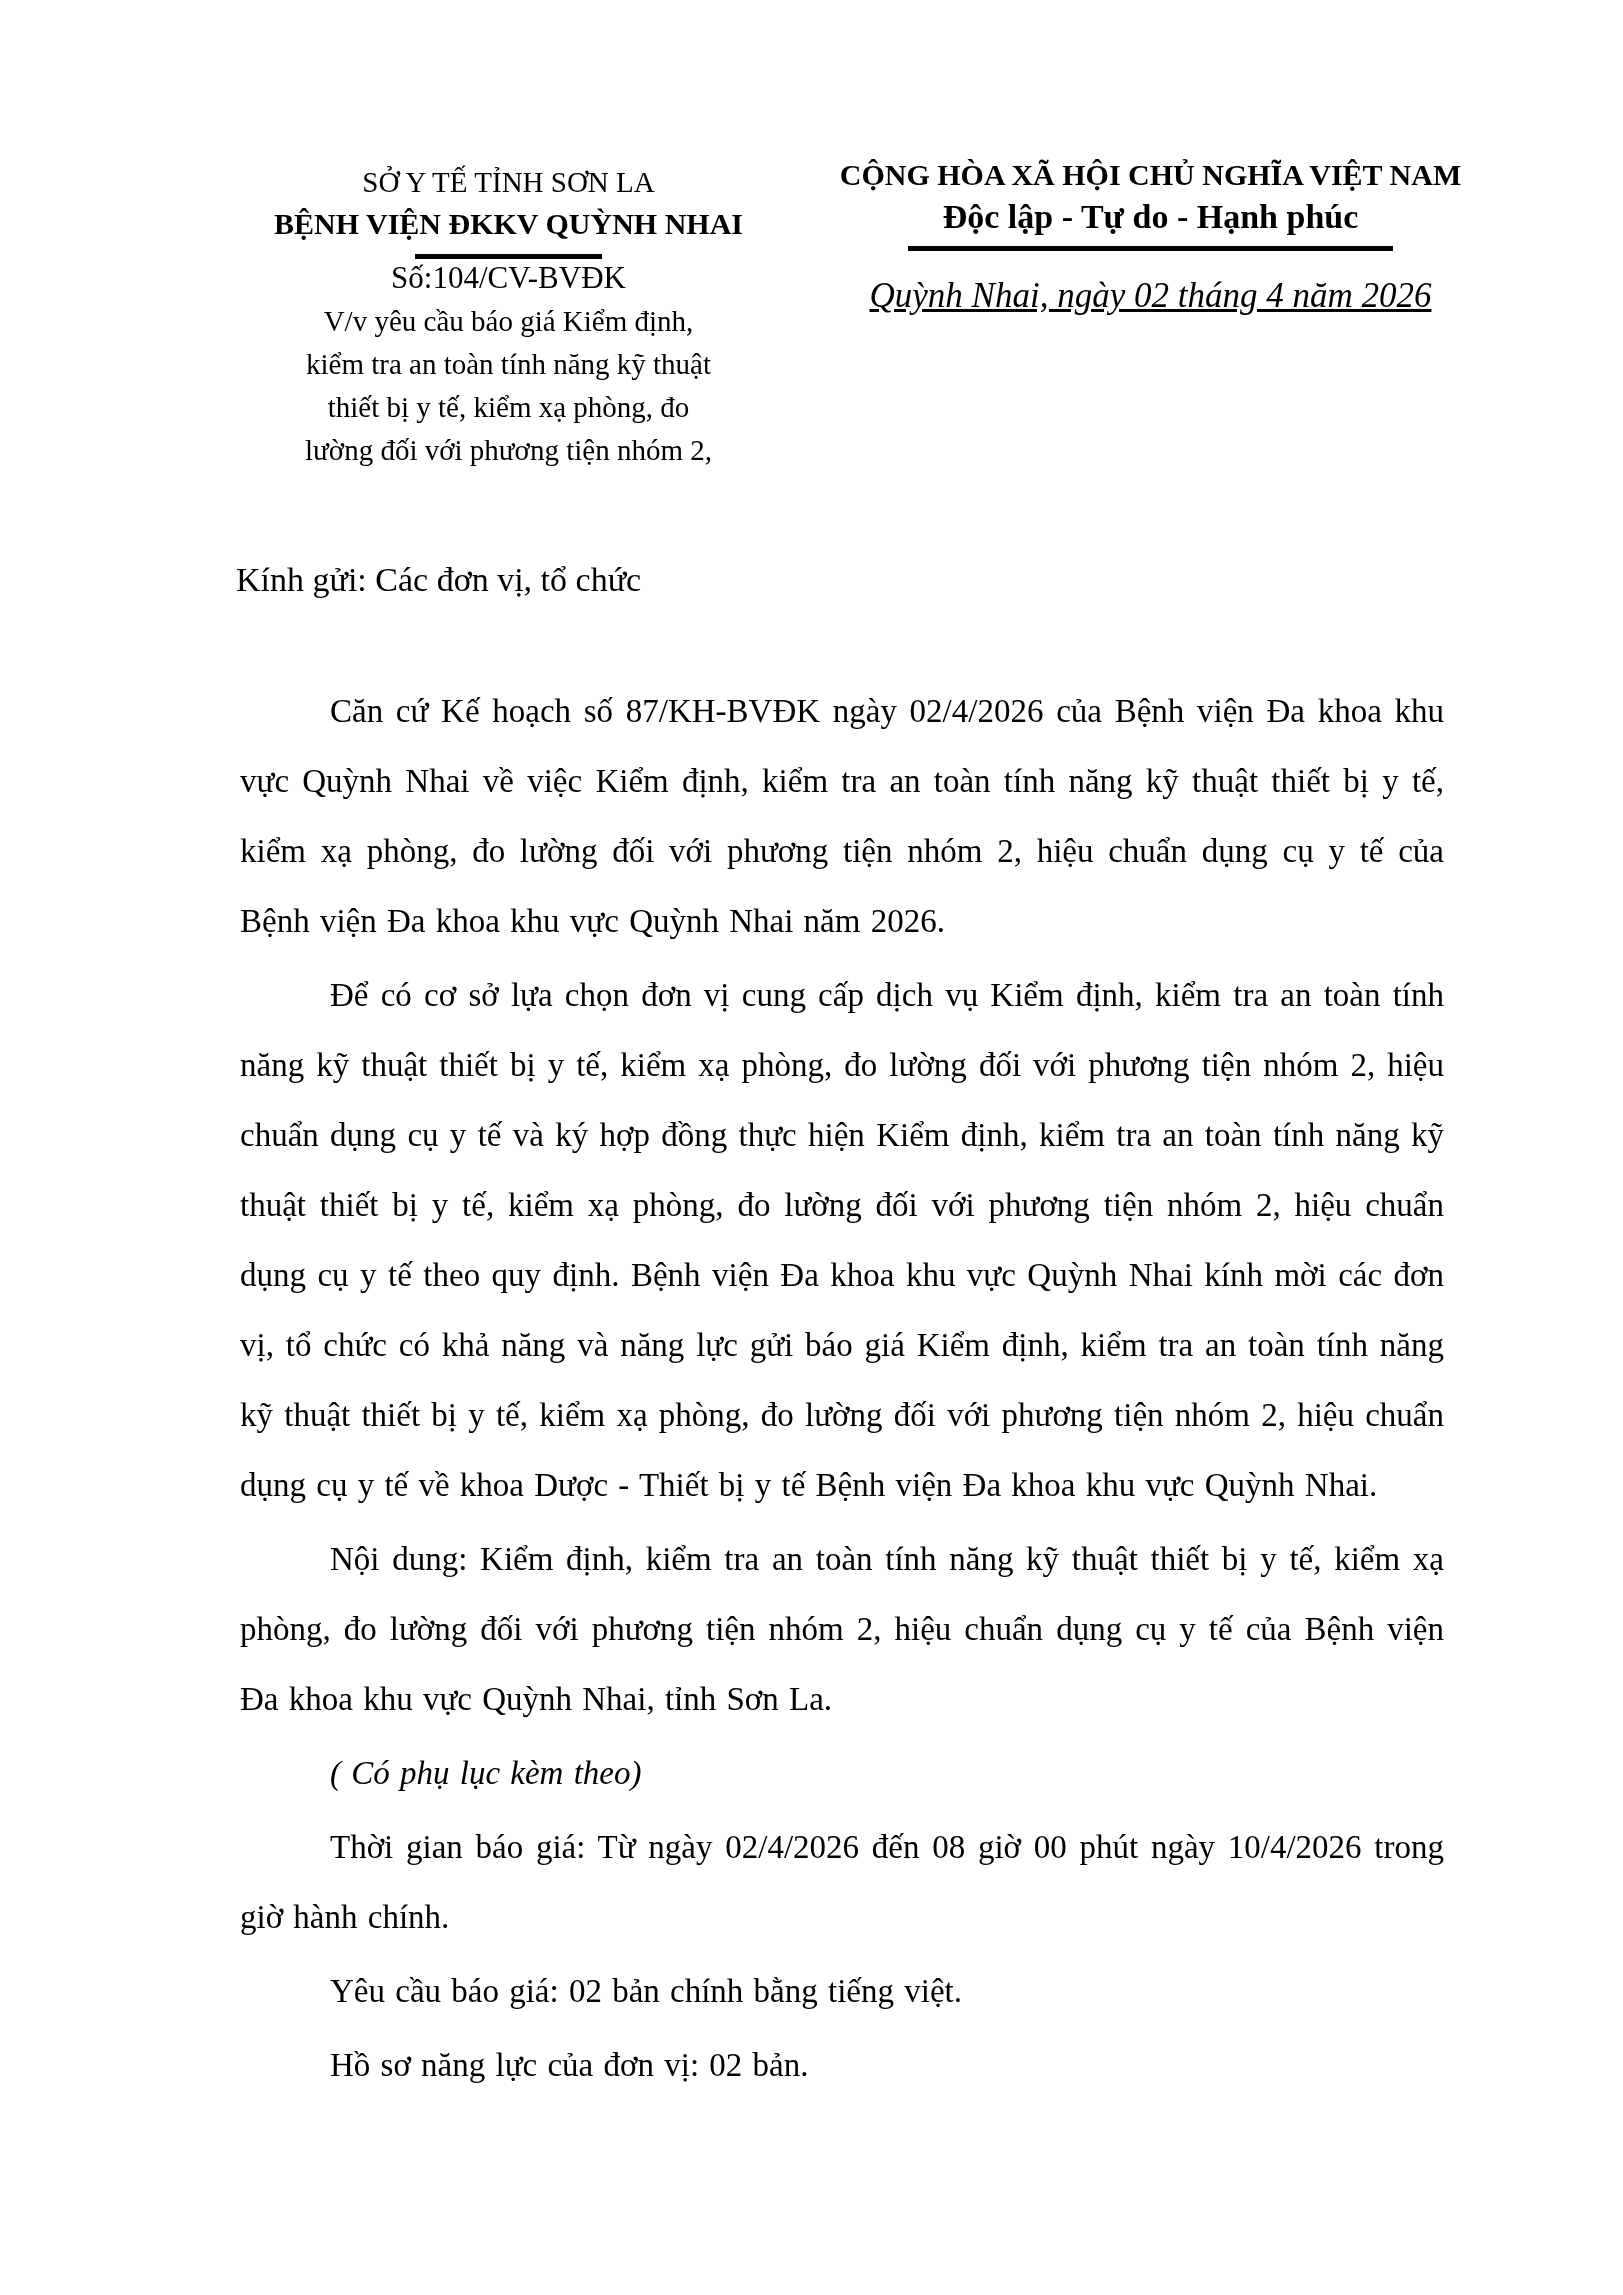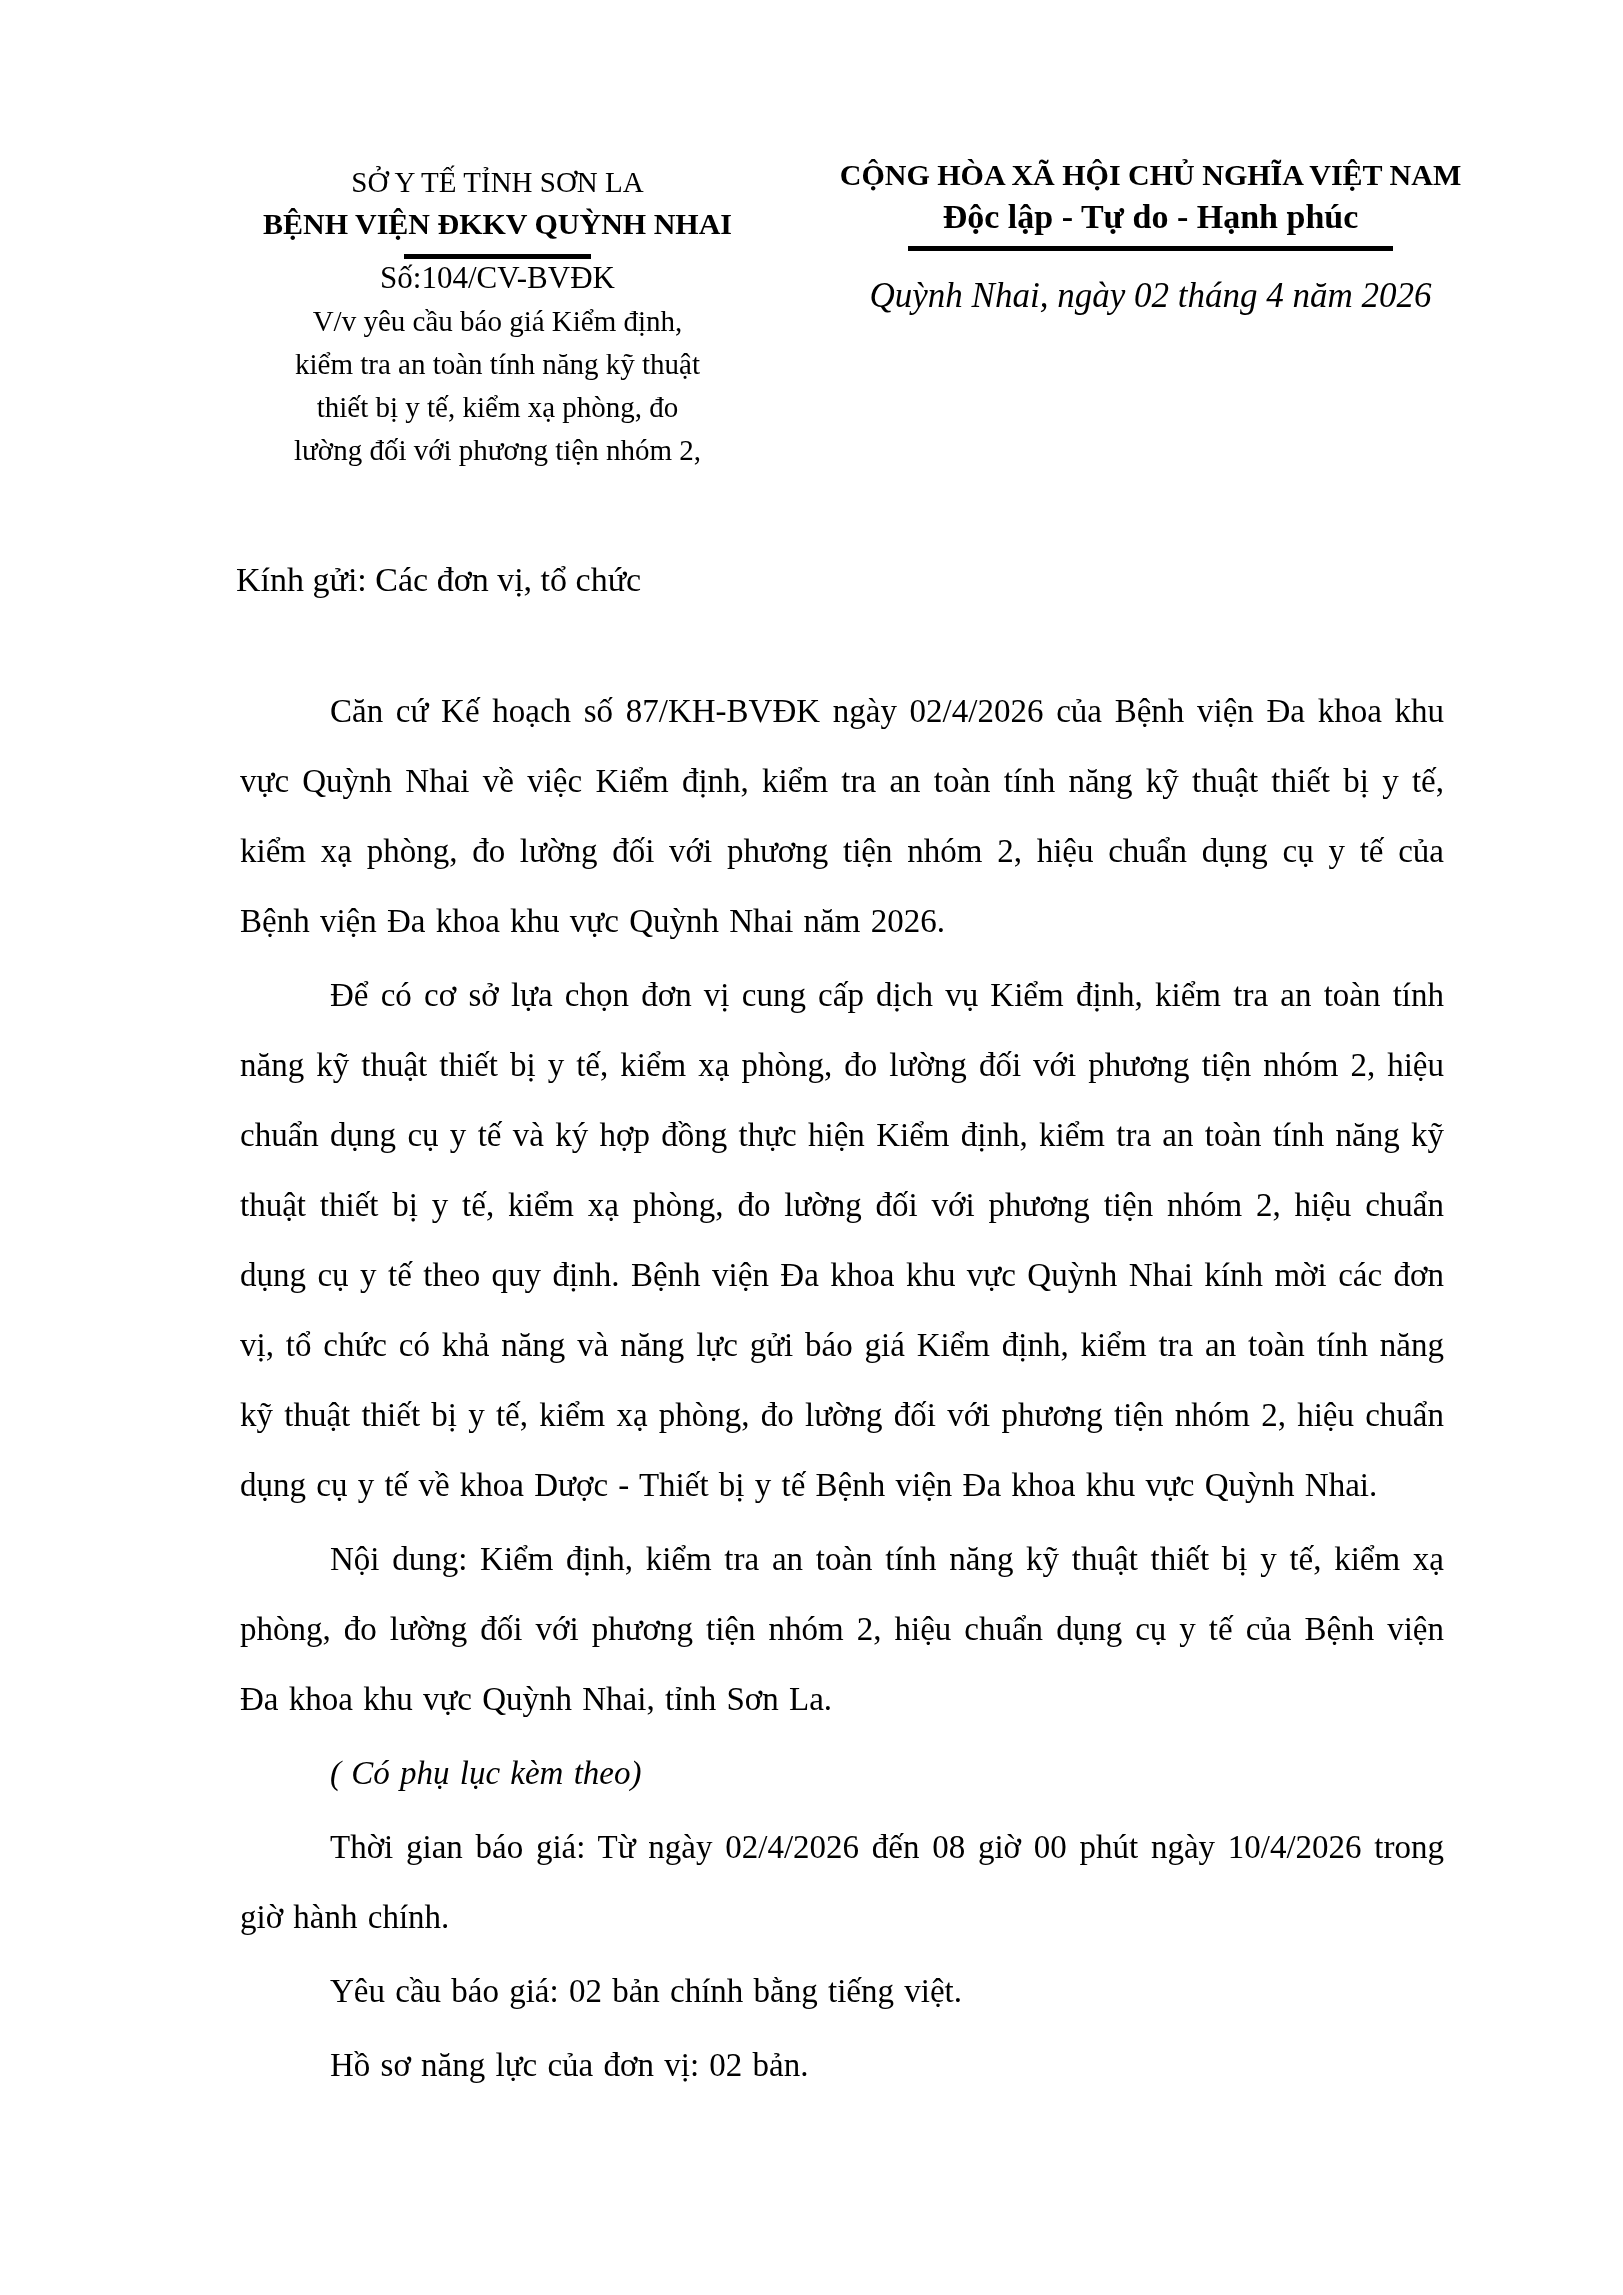--- a/index.html
+++ b/index.html
@@ -13,21 +13,21 @@
     height: 2295px;
     background: #ffffff;
     color: #000000;
     font-family: "Liberation Serif", "DejaVu Serif", serif;
     overflow: hidden;
   }
 
   
   .header-left {
     position: absolute;
-    left: 234px;
+    left: 245px;
     top: 162px;
     width: 527px;
     text-align: center;
   }
   .org-parent {
     font-size: 29px;
     line-height: 41px;
     white-space: nowrap;
   }
   .org-name {
@@ -77,20 +77,21 @@
   .rule-right {
     width: 485px;
     margin: 7.9px auto 0 auto;
   }
   .place-date {
     font-size: 35px;
     font-style: italic;
     line-height: 41px;
     margin-top: 23.6px;
     white-space: nowrap;
+    text-decoration: underline;
   }
 
   
   .recipient {
     position: absolute;
     left: 236px;
     top: 559px;
     width: 1057px;
     text-align: left;
     font-size: 34px;

